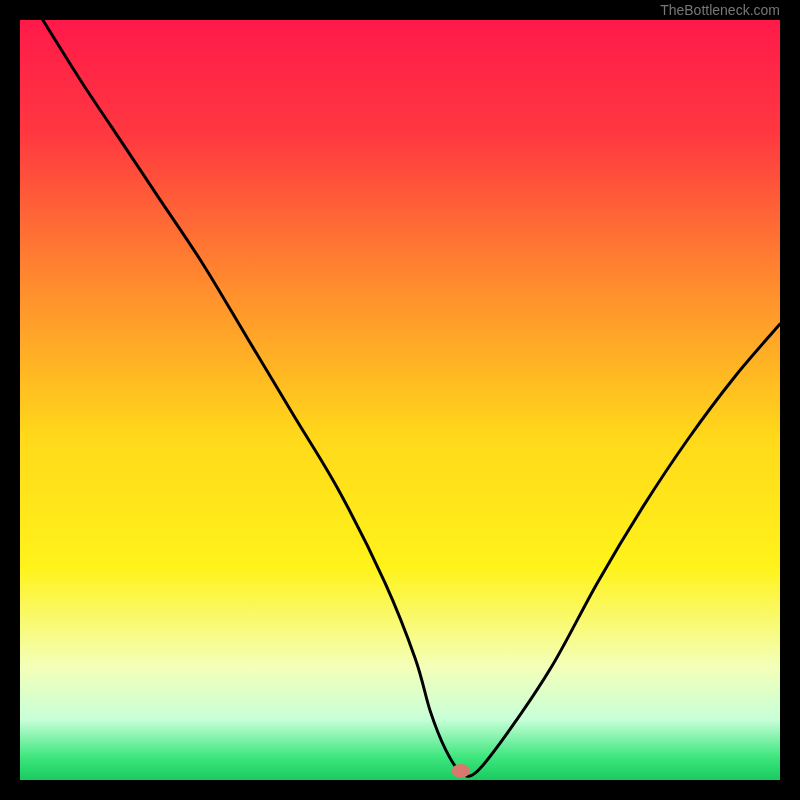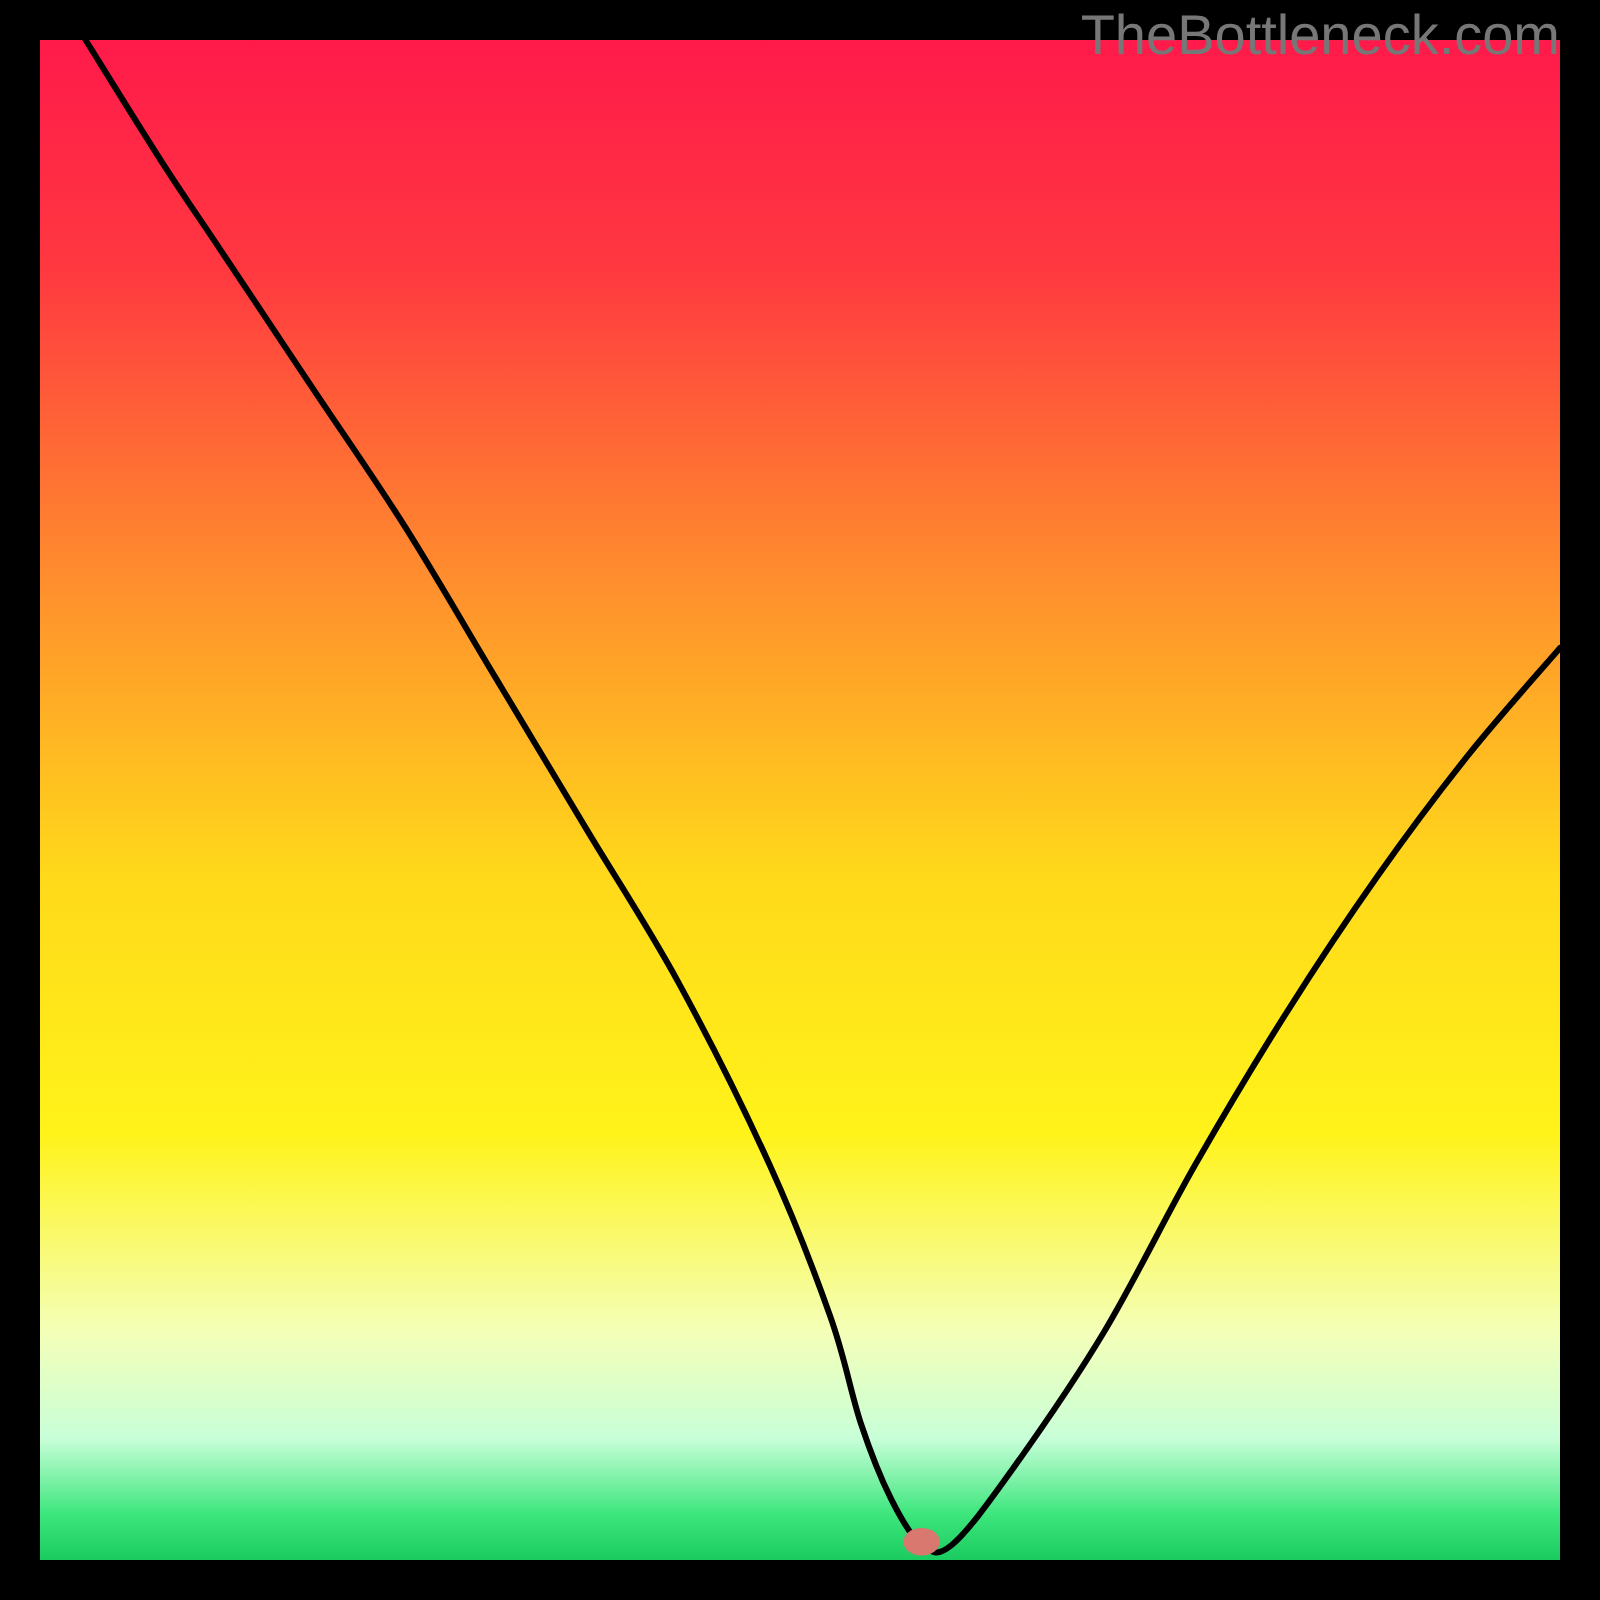--- a/index.html
+++ b/index.html
@@ -16,21 +16,21 @@
     left: 20px;
     top: 20px;
     width: 760px;
     height: 760px;
   }
   .watermark {
     position: absolute;
     top: 2px;
     right: 20px;
     color: #777;
-    font-size: 28px;
+    font-size: 14px;
     font-weight: 500;
     z-index: 10;
   }
   svg {
     display: block;
   }
 </style>
 </head>
 <body>
 

